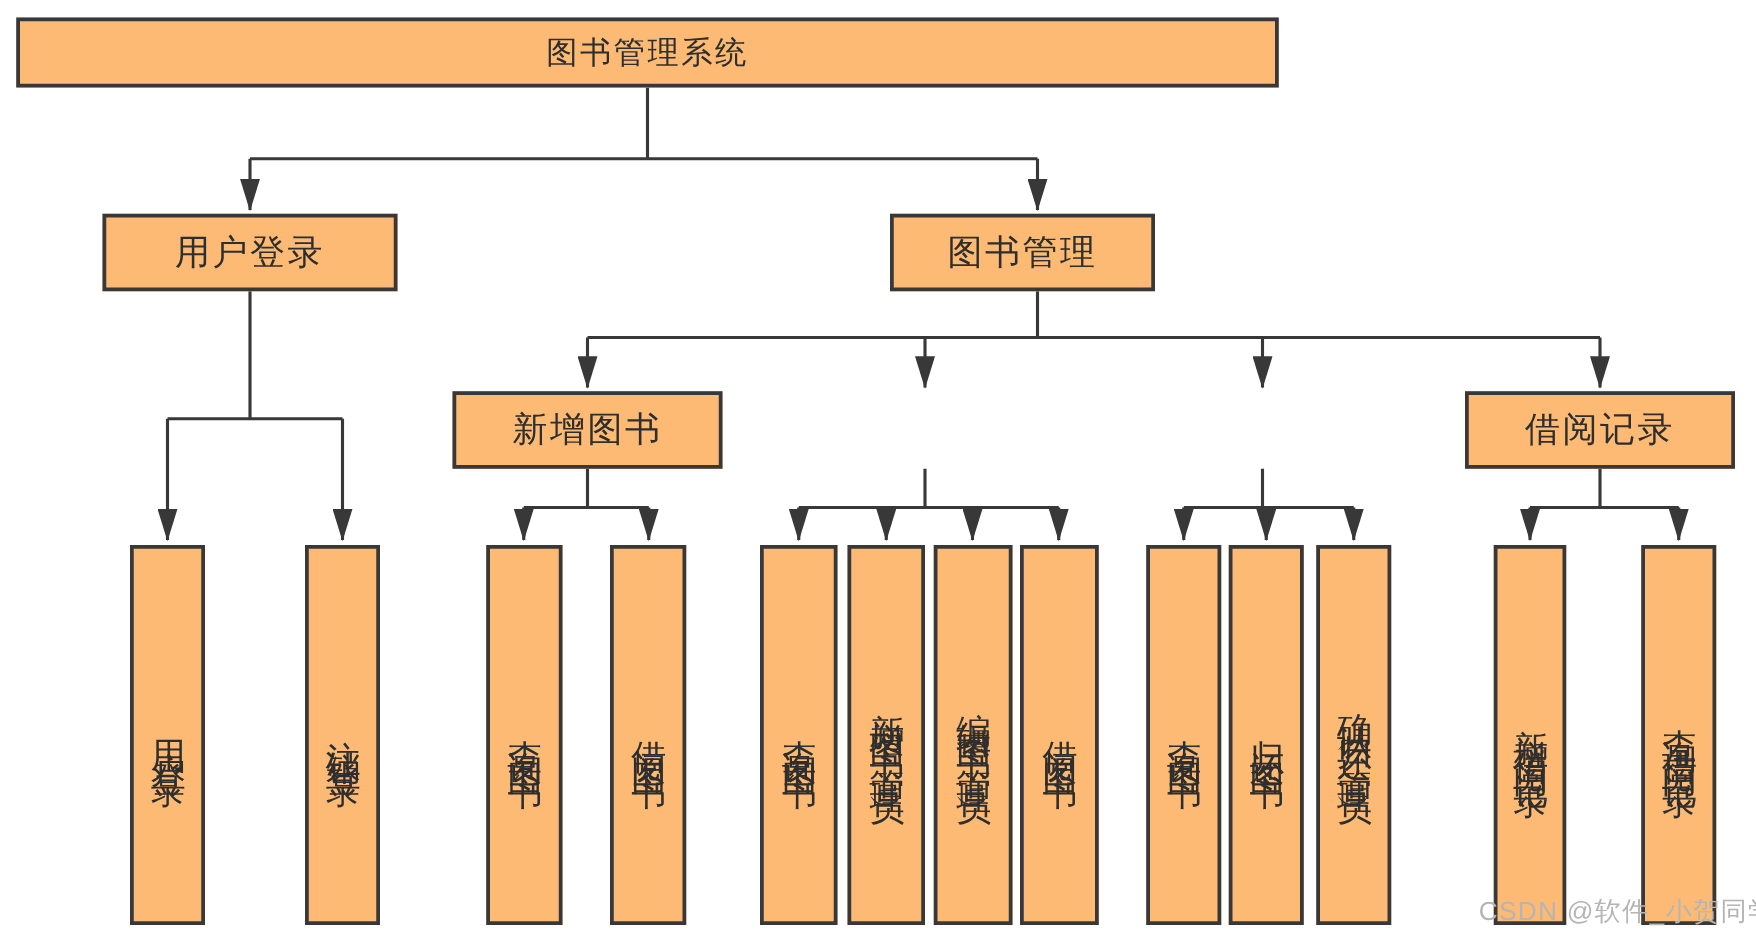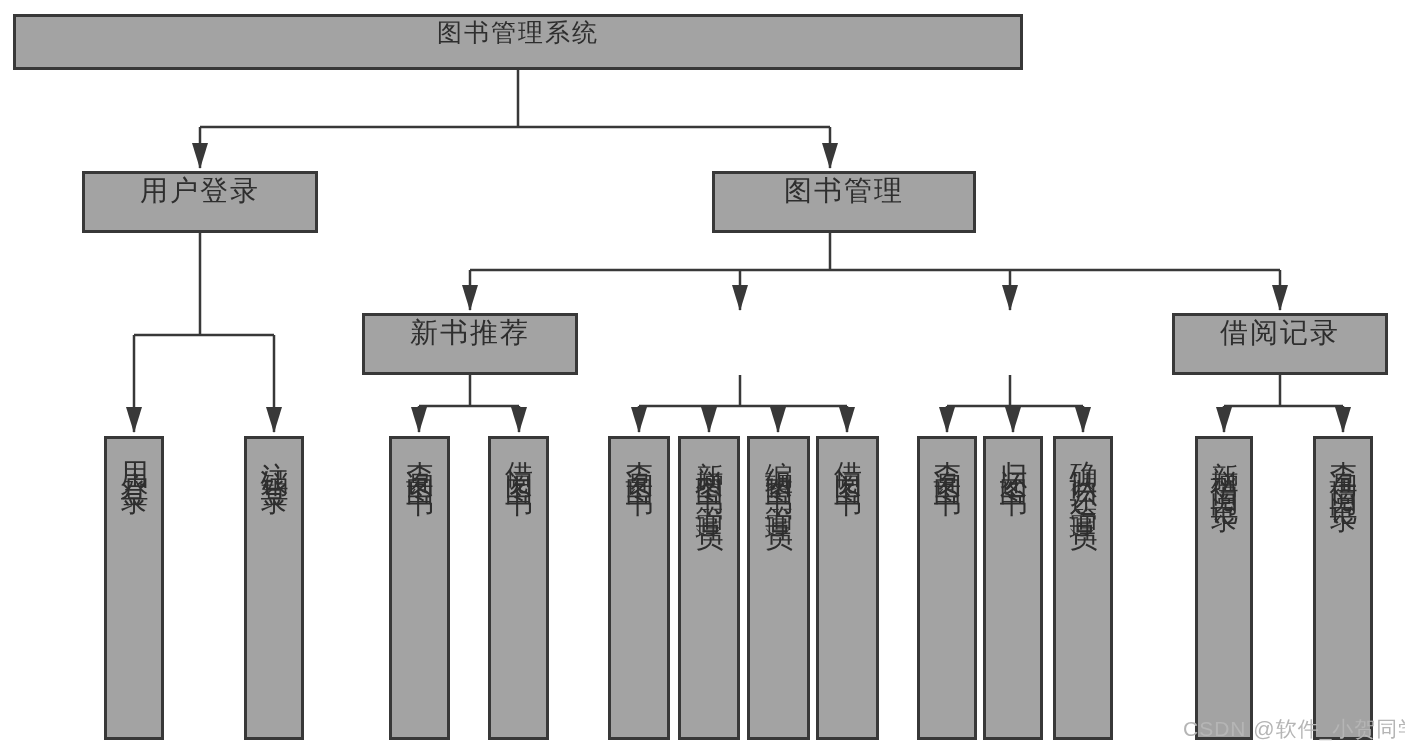--- a/index.html
+++ b/index.html
@@ -7,24 +7,24 @@
     position:relative;
     width:1405px;height:747px;
     background:#ffffff;
     font-family:"Liberation Sans","DejaVu Sans",sans-serif;
     overflow:hidden;
   }
   svg.connectors{position:absolute;left:0;top:0;width:1405px;height:747px;}
   .node{
     position:absolute;
     box-sizing:border-box;
-    background:#a3a3a3;
+    background:#fdba74;
     border:3px solid #383838;
     display:flex;
-    align-items:flex-start;
+    align-items:center;
     justify-content:center;
     color:#2e2e2e;
     z-index:2;
   }
   .node .lbl{
     font-size:28px;
     letter-spacing:2px;
     line-height:1.2;
     white-space:nowrap;
   }
@@ -109,26 +109,26 @@
     </g>
   </svg>
 
   <div class="node" style="left:13px;top:14px;width:1010px;height:56px">
     <span class="lbl big">图书管理系统</span>
   </div>
 
   <div class="node" style="left:82px;top:171px;width:236px;height:62px">
     <span class="lbl">用户登录</span>
   </div>
-  <div class="node" style="left:712px;top:171px;width:264px;height:62px">
+  <div class="node" style="left:712px;top:171px;width:212px;height:62px">
     <span class="lbl">图书管理</span>
   </div>
 
   <div class="node" style="left:362px;top:313px;width:216px;height:62px">
-    <span class="lbl">新书推荐</span>
+    <span class="lbl">新增图书</span>
   </div>
   <div class="node" style="left:1172px;top:313px;width:216px;height:62px">
     <span class="lbl">借阅记录</span>
   </div>
 
   <div class="node" style="left:104px;top:436px;width:60px;height:304px">
     <span class="lbl v">用户登录</span>
   </div>
   <div class="node" style="left:244px;top:436px;width:60px;height:304px">
     <span class="lbl v">注销登录</span>

